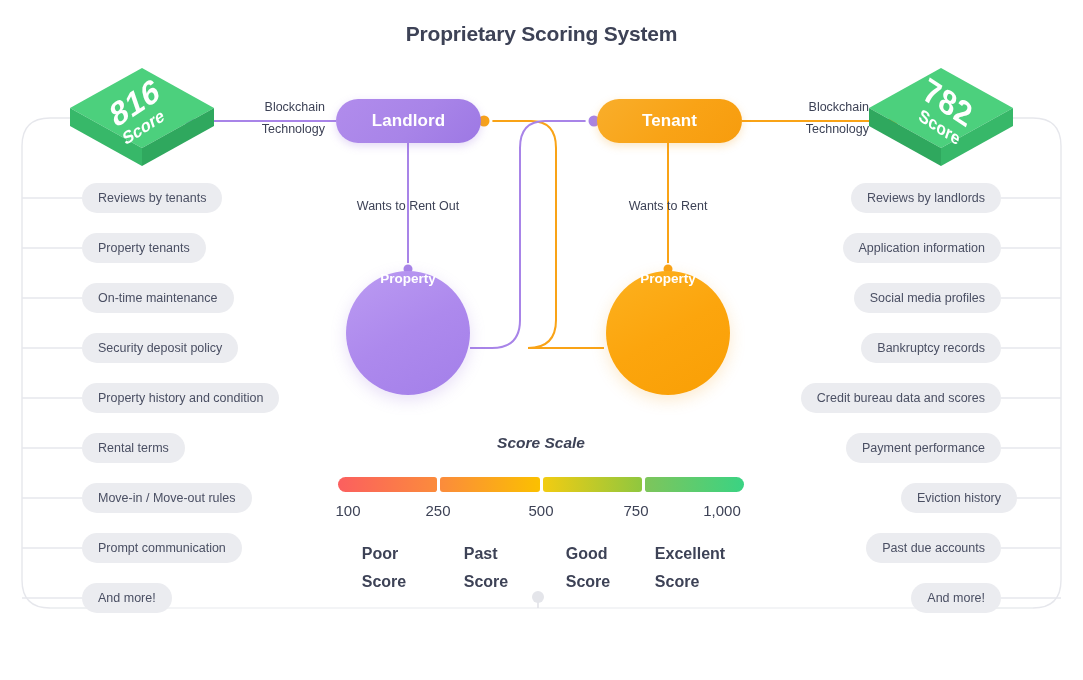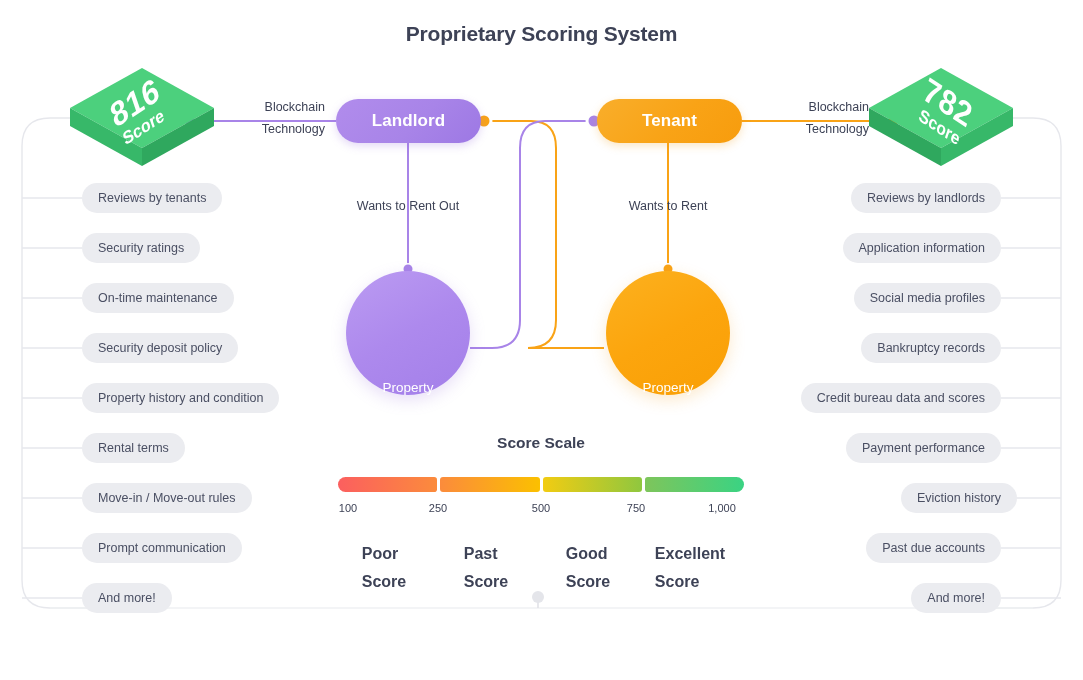--- a/index.html
+++ b/index.html
@@ -68,22 +68,22 @@
 
   
   .wants {
     position: absolute; font-size: 12.5px; color: #3d4256;
     text-align: center; width: 200px;
   }
 
   
   .propcircle {
     position: absolute; width: 124px; height: 124px; border-radius: 50%;
-    display: flex; align-items: flex-end; justify-content: center;
-    color: #ffffff; font-size: 13.5px; font-weight: normal;
+    display: flex; align-items: flex-start; justify-content: center;
+    color: #ffffff; font-size: 13.5px; font-weight: bold;
   }
   .propcircle.purple {
     left: 346px; top: 271px;
     background: linear-gradient(150deg, #bb9bf2 0%, #ad89ed 50%, #a37fe9 100%);
     box-shadow: 0 5px 16px rgba(150,110,220,0.22);
   }
   .propcircle.orange {
     left: 606px; top: 271px;
     background: linear-gradient(150deg, #fcb11f 0%, #fca50d 50%, #f99f05 100%);
     box-shadow: 0 5px 16px rgba(240,160,30,0.22);
@@ -93,37 +93,37 @@
   .attr {
     position: absolute; height: 30px; border-radius: 15px;
     background: #ebecf0; color: #4a4f63; font-size: 12.5px;
     display: flex; align-items: center; padding: 0 16px;
     white-space: nowrap;
   }
 
   
   .scale-title {
     position: absolute; left: 338px; top: 434px; width: 406px;
-    text-align: center; font-size: 15.5px; font-weight: bold; color: #3d4256;
+    text-align: center; font-size: 15.5px; font-weight: bold; color: #3d4256; font-style: italic;
   }
   .bar {
     position: absolute; left: 338px; top: 477px;
     width: 406px; height: 15px;
     display: flex; gap: 3px;
   }
   .seg { height: 15px; flex: 1; }
   .seg:first-child { border-radius: 8px 3px 3px 8px; }
   .seg:last-child  { border-radius: 3px 8px 8px 3px; }
   .seg:not(:first-child):not(:last-child) { border-radius: 3px; }
 
   .ticks {
     position: absolute; left: 330px; top: 502px; width: 422px; height: 18px;
   }
   .tick {
-    position: absolute; font-size: 11px; color: #3d4256; font-weight: normal;
+    position: absolute; font-size: 15px; color: #3d4256; font-weight: normal;
     transform: translateX(-50%); white-space: nowrap;
   }
 
   .ratings {
     position: absolute; left: 338px; top: 540px; width: 406px; height: 48px;
   }
   .rating {
     position: absolute; text-align: left; transform: translateX(-50%);
     font-size: 16px; font-weight: bold; color: #3d4256; line-height: 1.75;
   }
@@ -251,21 +251,21 @@
   </div>
   <div class="propcircle orange">
     <span>Property</span>
   </div>
 
   <div id="left-attrs">
       <div class="attr" style="left: 82px; top: 183px;">
         <span>Reviews by tenants</span>
       </div>
       <div class="attr" style="left: 82px; top: 233px;">
-        <span>Security ratings</span>
+        <span>Property tenants</span>
       </div>
       <div class="attr" style="left: 82px; top: 283px;">
         <span>On-time maintenance</span>
       </div>
       <div class="attr" style="left: 82px; top: 333px;">
         <span>Security deposit policy</span>
       </div>
       <div class="attr" style="left: 82px; top: 383px;">
         <span>Property history and condition</span>
       </div>

